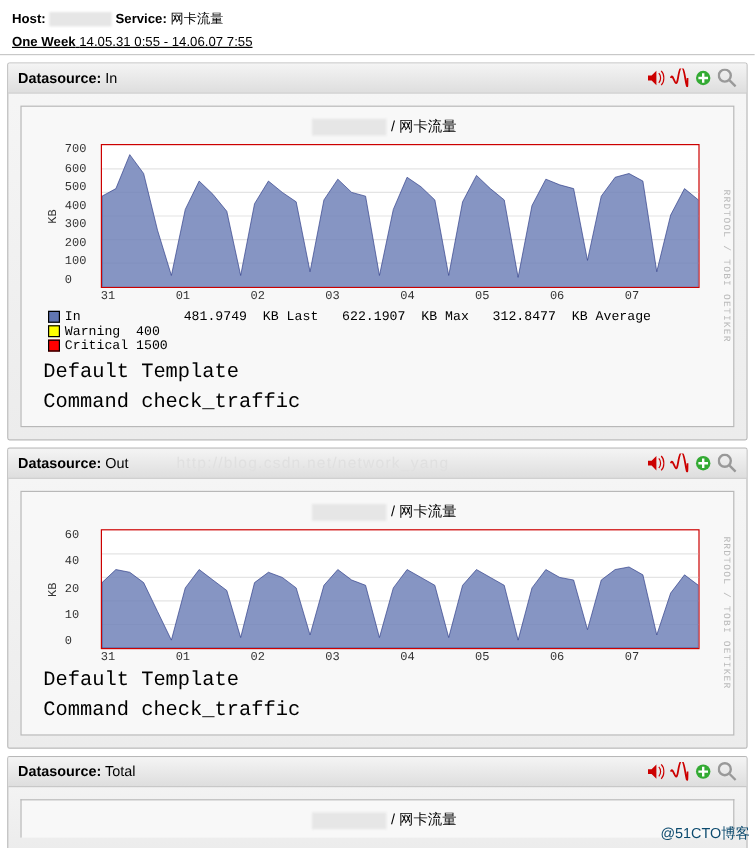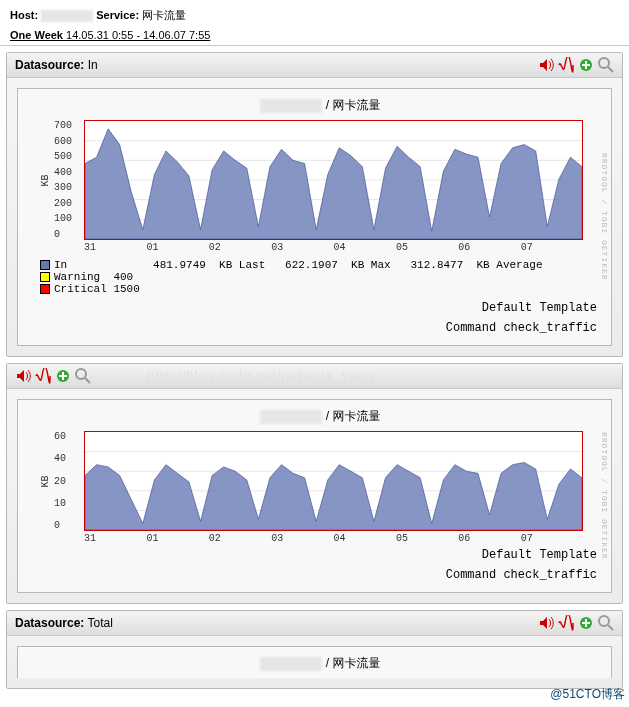--- a/index.html
+++ b/index.html
@@ -20,21 +20,21 @@
   .ylab { width:18px; display:flex; align-items:center; justify-content:center; }
   .ylab span { transform:rotate(-90deg); font-size:10px; color:#333; }
   .yticks { width:30px; display:flex; flex-direction:column; justify-content:space-between; text-align:left; padding-right:4px; font-size:10px; color:#333; }
   .plot { flex:1; position:relative; border:1px solid #cc0000; background:#fff; height:120px; margin-right:22px; }
   .plot.small { height:100px; }
   .plot svg { position:absolute; left:0; top:0; width:100%; height:100%; }
   .xaxis { display:flex; padding-left:48px; margin-right:22px; margin-top:2px; font-size:10px; color:#333; }
   .xaxis span { flex:1; }
   .legend { padding:6px 4px 2px 4px; font-family:"Courier New", monospace; font-size:11px; white-space:pre; }
   .sw { display:inline-block; width:10px; height:10px; border:1px solid #000; vertical-align:middle; margin-right:4px; }
-  .footer-txt { text-align:right; padding:4px 8px 2px 0; font-family:"Courier New", monospace; font-size:12px; }
+  .footer-txt { text-align:left; padding:4px 8px 2px 0; font-family:"Courier New", monospace; font-size:17px; }
   .watermark { position:absolute; color:#e0e0e0; font-size:13px; top:4px; left:140px; letter-spacing:1px; pointer-events:none; font-family:Arial; }
   .corner-wm { position:fixed; right:4px; bottom:4px; color:#0c4a6e; font-size:12px; }
 </style>
 </head>
 <body>
 
 <div class="header">
   <b>Host:</b>
   <span class="blurred"></span>
   <b>Service:</b>
@@ -118,20 +118,21 @@
 <span class="sw" style="background:#ffff00"></span><span>Warning</span>  <span>400</span>
 <span class="sw" style="background:#ff0000"></span><span>Critical</span> <span>1500</span></div>
     <div class="footer-txt">Default Template</div>
     <div class="footer-txt">Command check_traffic</div>
   </div>
 </div>
 
 <div class="panel" style="position:relative">
   <div class="watermark">http://blog.csdn.net/network_yang</div>
   <div class="panel-title">
+    <span><b>Datasource:</b> <span>Out</span></span>
     <div class="toolbar">
       <span class="icon">
           <svg viewBox="0 0 16 16">
             <path fill="#c00" d="M2 6h3l4-4v12l-4-4H2z"></path>
             <path stroke="#c00" fill="none" d="M11 4c2 2 2 6 0 8M13 2c3 3 3 9 0 12"></path>
           </svg>
         </span>
       <span class="icon">
           <svg viewBox="0 0 16 16">
             <path stroke="#c00" fill="none" stroke-width="1.5" d="M1 8c2-6 4 12 6 0s4-12 6 0 2 6 2 0"></path>

